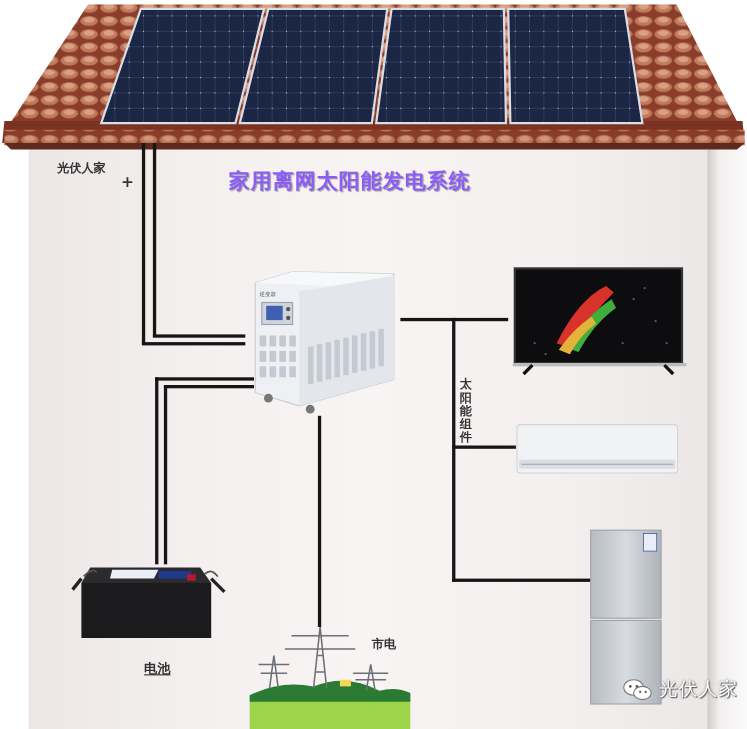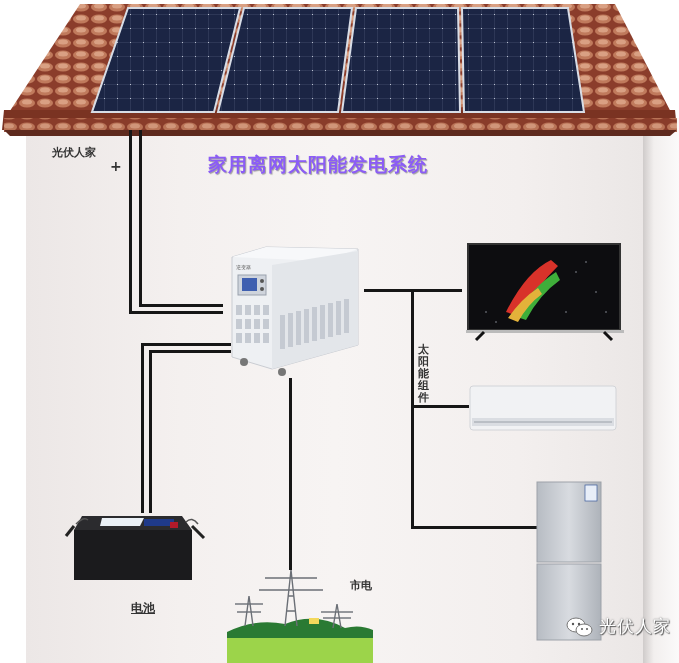--- a/index.html
+++ b/index.html
@@ -15,21 +15,21 @@
   .roof { left:0; top:0; width:679px; height:140px; }
   
   .ln { position:absolute; background:#161616; }
   .label { position:absolute; color:#222; font-weight:bold; }
   .title { left:208px; top:152px; font-size:19px; letter-spacing:1px; color:#8b5cf6;
            text-shadow:1px 1px 1px rgba(0,0,0,0.35); }
   .solar-label { left:52px; top:145px; font-size:11px; color:#333; }
   .plus { left:110px; top:158px; font-size:14px; color:#333; }
   .appl-label { left:418px; top:344px; width:13px; font-size:11px; line-height:12px; color:#333; }
   .bat-label { left:131px; top:600px; font-size:12px; color:#333;text-decoration:underline; }
-  .grid-label { left:350px; top:578px; font-size:11px; color:#333; }
+  .grid-label { left:338px; top:578px; font-size:11px; color:#333; }
   .wm { left:566px; top:615px; display:flex; align-items:center; gap:5px; }
   .wm-text { font-size:17px; color:#fff; font-weight:normal;
              text-shadow:0 0 2px #666, 1px 1px 1px #555; letter-spacing:1px; }
 </style>
 </head>
 <body>
 
 <div class="abs wall"></div>
 <div class="abs wall-shadow"></div>
 

